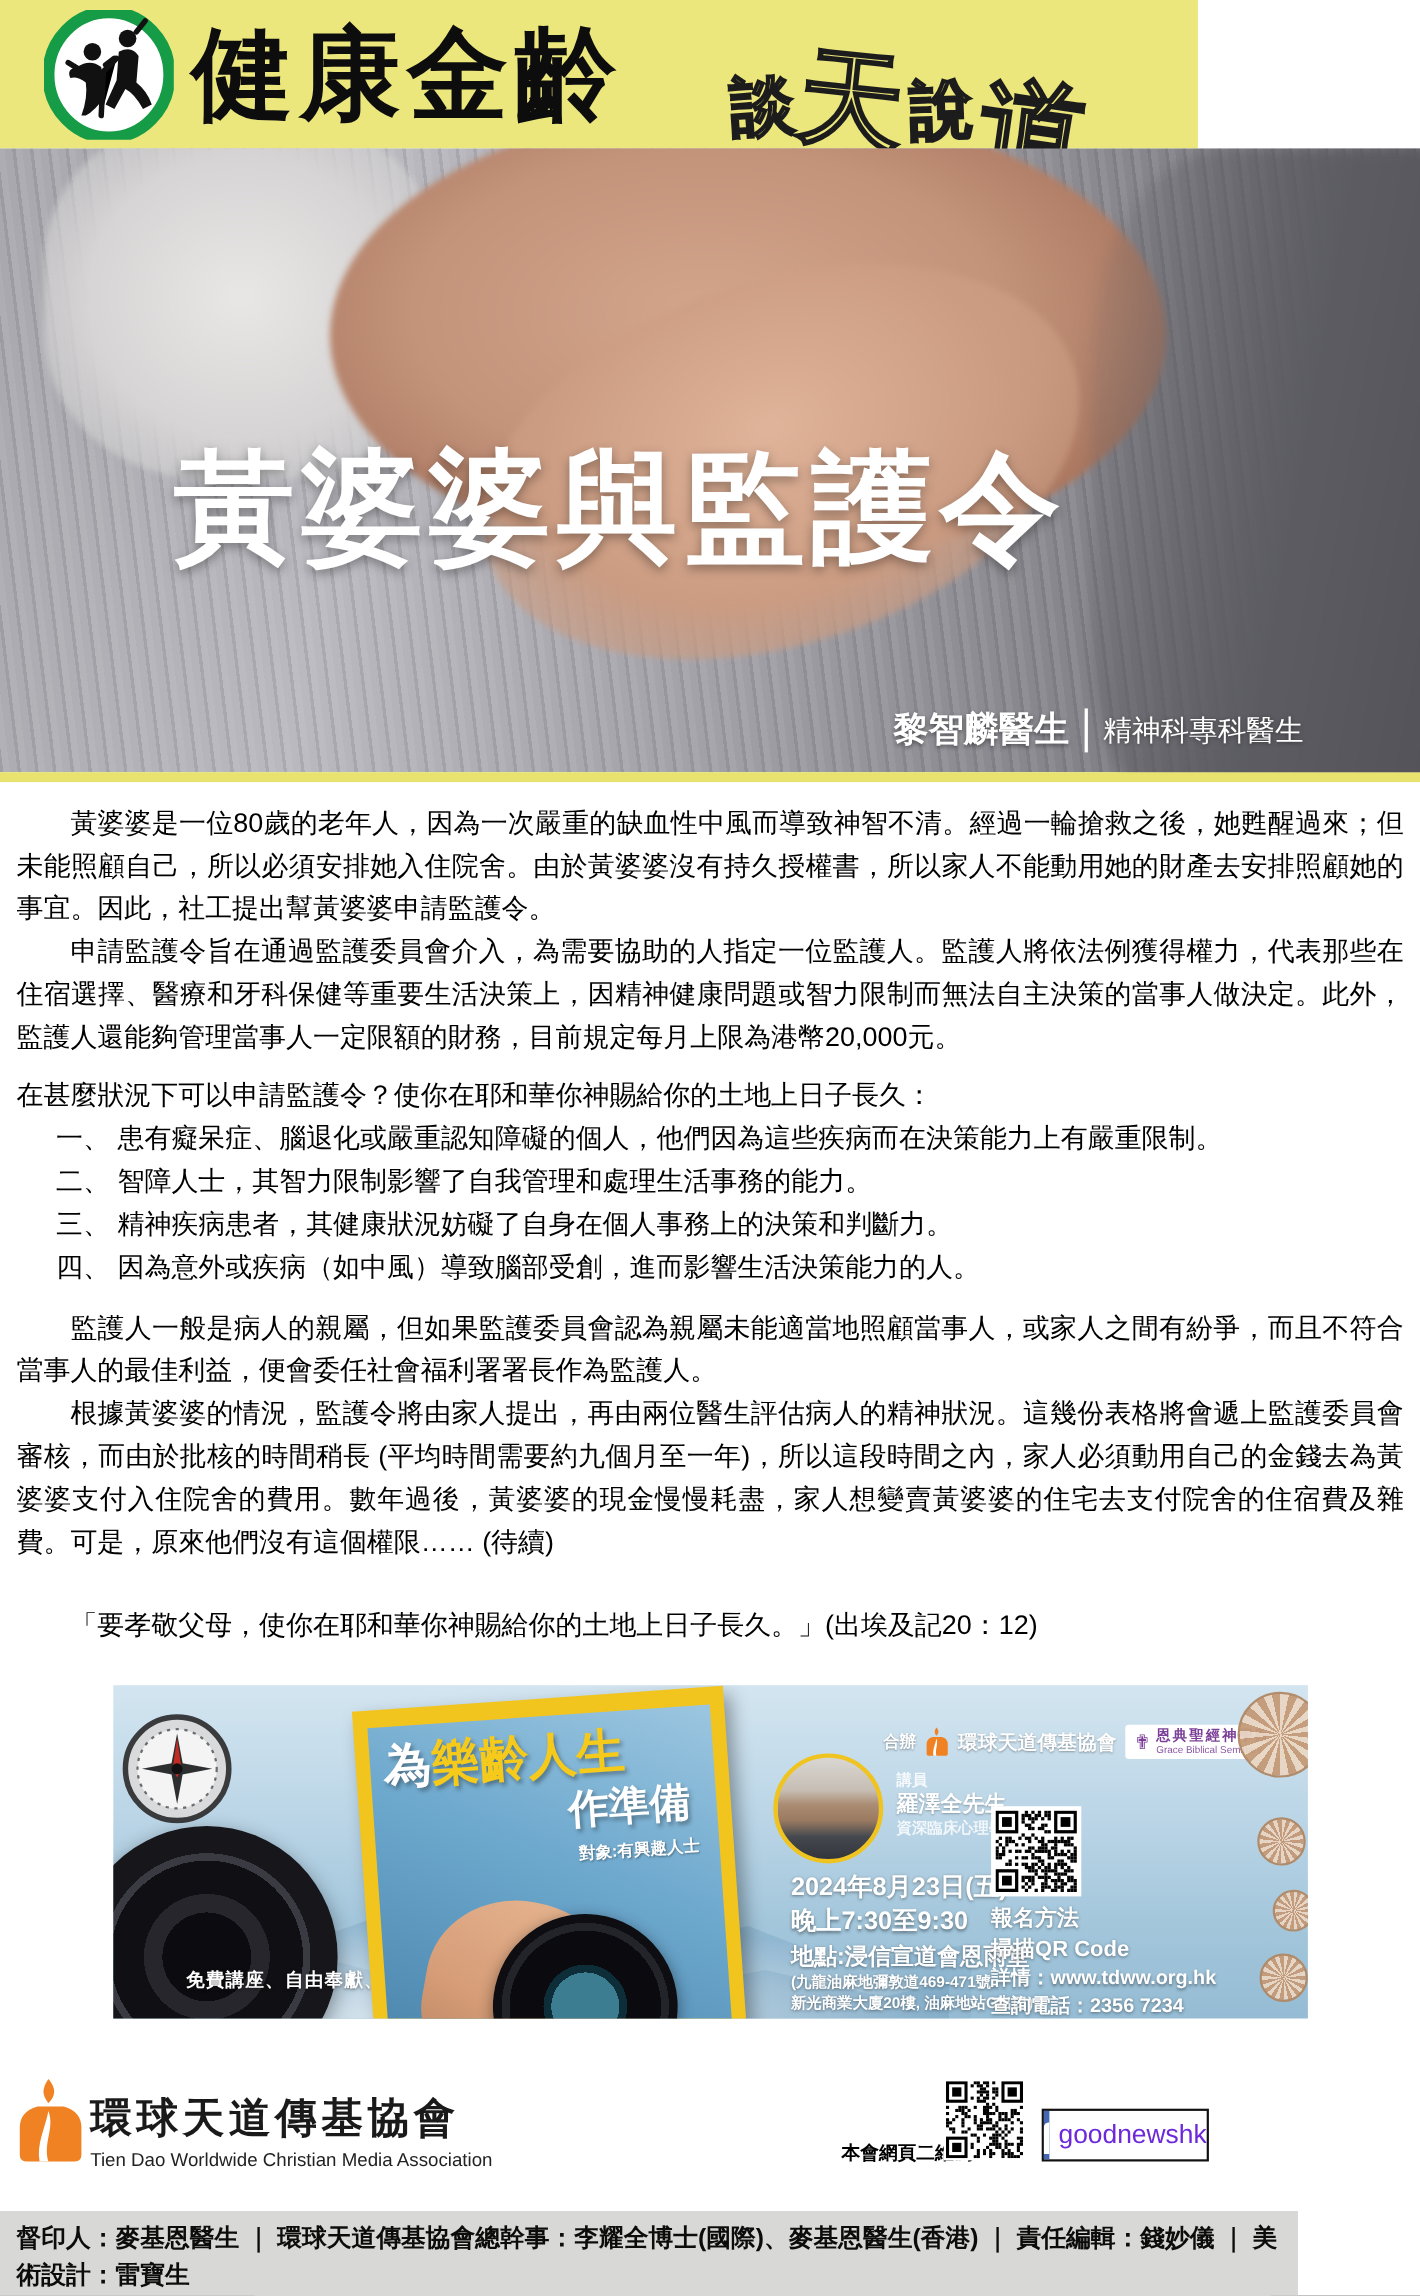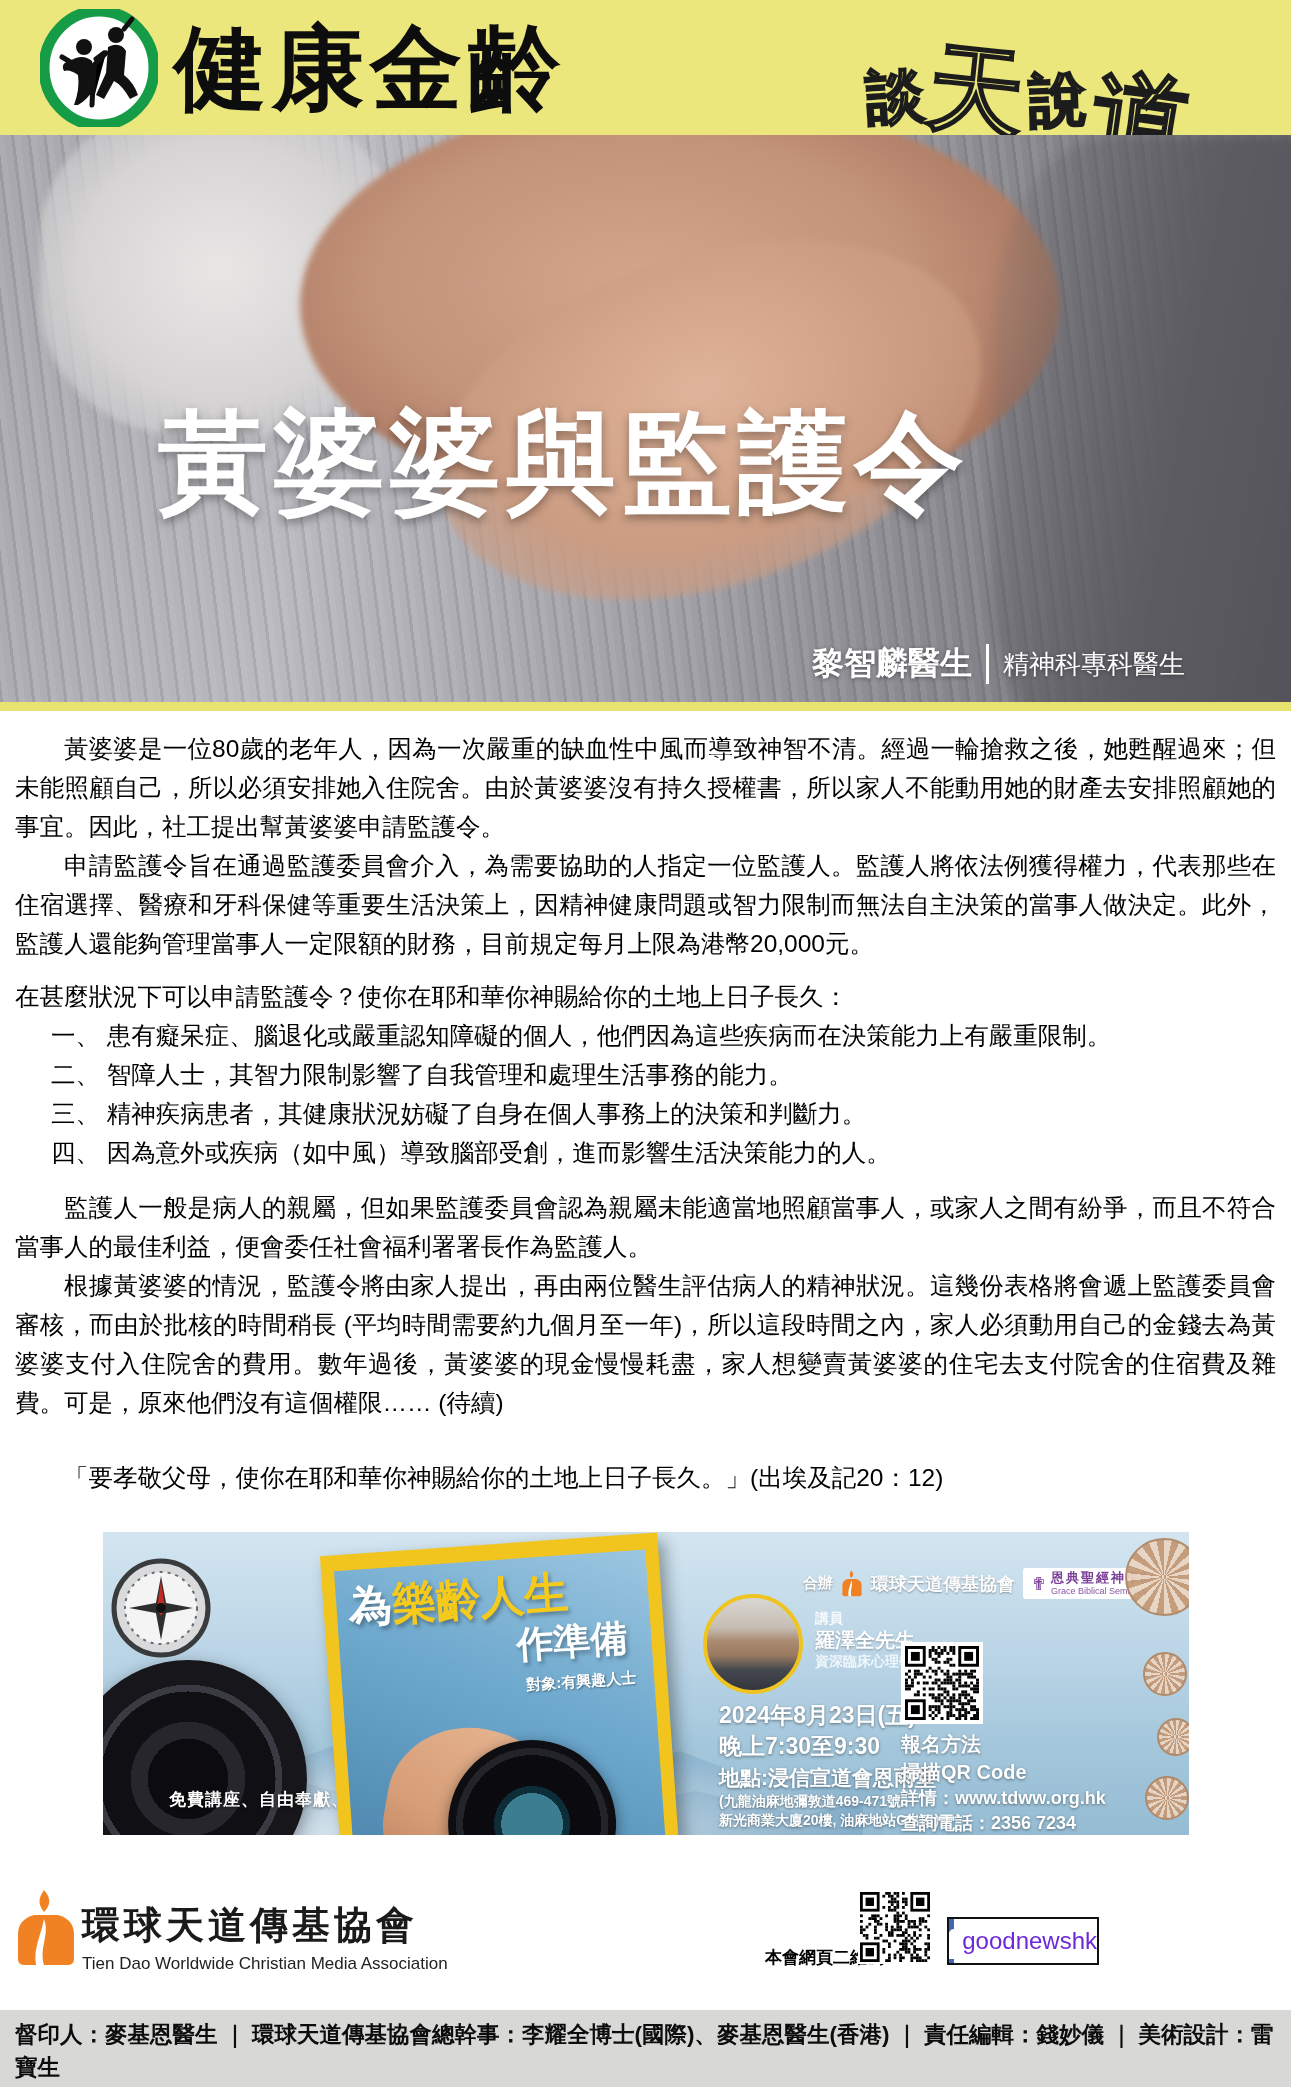--- a/index.html
+++ b/index.html
@@ -1,20 +1,20 @@
 <!DOCTYPE html>
 <html><head>
 <meta charset="utf-8">
 <style>
   html,body{margin:0;padding:0;background:#777;}
   .page{position:relative;width:1291px;height:2087px;margin:0 auto;background:#fff;overflow:hidden;
         font-family:"Liberation Sans","DejaVu Sans",sans-serif;color:#000;}
 
   
-  .masthead{position:absolute;top:0;left:0;width:1291px;height:135px;background:#ebe77c;
+  .masthead{position:absolute;top:0;left:0;width:1089px;height:135px;background:#ebe77c;
             display:flex;align-items:center;padding-left:40px;box-sizing:border-box;}
   .logo{width:118px;height:118px;flex:0 0 auto;}
   .mast-title{margin:0 0 0 16px;font-size:92px;font-weight:900;letter-spacing:6px;line-height:1;color:#0d0d0d;}
   .callig{position:absolute;right:100px;top:20px;white-space:nowrap;color:transparent;
           -webkit-text-stroke:2px #1c1c1c;font-weight:700;}
   .callig span{display:inline-block;vertical-align:top;}
   .cg0{font-size:58px;margin-top:38px;transform:rotate(-4deg);}
   .cg1{font-size:96px;margin-top:8px;transform:rotate(6deg);}
   .cg2{font-size:58px;margin-top:42px;transform:rotate(-2deg);}
   .cg3{font-size:100px;margin-top:34px;transform:rotate(8deg);}
@@ -131,21 +131,21 @@
   .org-en{font-size:17px;color:#222;margin-top:3px;}
   .qr-label{position:absolute;left:765px;top:66px;font-size:17px;font-weight:700;}
   .qr-footer{position:absolute;left:858px;top:10px;width:70px;height:70px;padding:2px;}
   .fb-badge{position:absolute;left:947px;top:37px;width:152px;height:48px;border:2px solid #111;
             background:#fff;display:flex;align-items:center;box-sizing:border-box;}
   .fb-f{width:44px;height:44px;background:#4367b2;color:#fff;font-size:40px;font-weight:700;
         display:flex;align-items:flex-end;justify-content:center;line-height:.9;overflow:hidden;}
   .fb-name{font-size:24px;color:#6d28d9;margin-left:8px;}
 
   
-  .credits{position:absolute;left:0;top:2010px;width:1291px;height:77px;background:#d8d8d6;
+  .credits{position:absolute;left:0;top:2010px;width:1180px;height:77px;background:#d8d8d6;
            box-sizing:border-box;padding:8px 15px 0;font-size:22.5px;font-weight:600;line-height:33px;color:#0c0c0c;}
 </style>
 </head>
 <body>
 
 <div class="page">
 
   <header class="masthead">
     <span class="logo">
       <svg viewBox="0 0 118 118" width="118" height="118">

